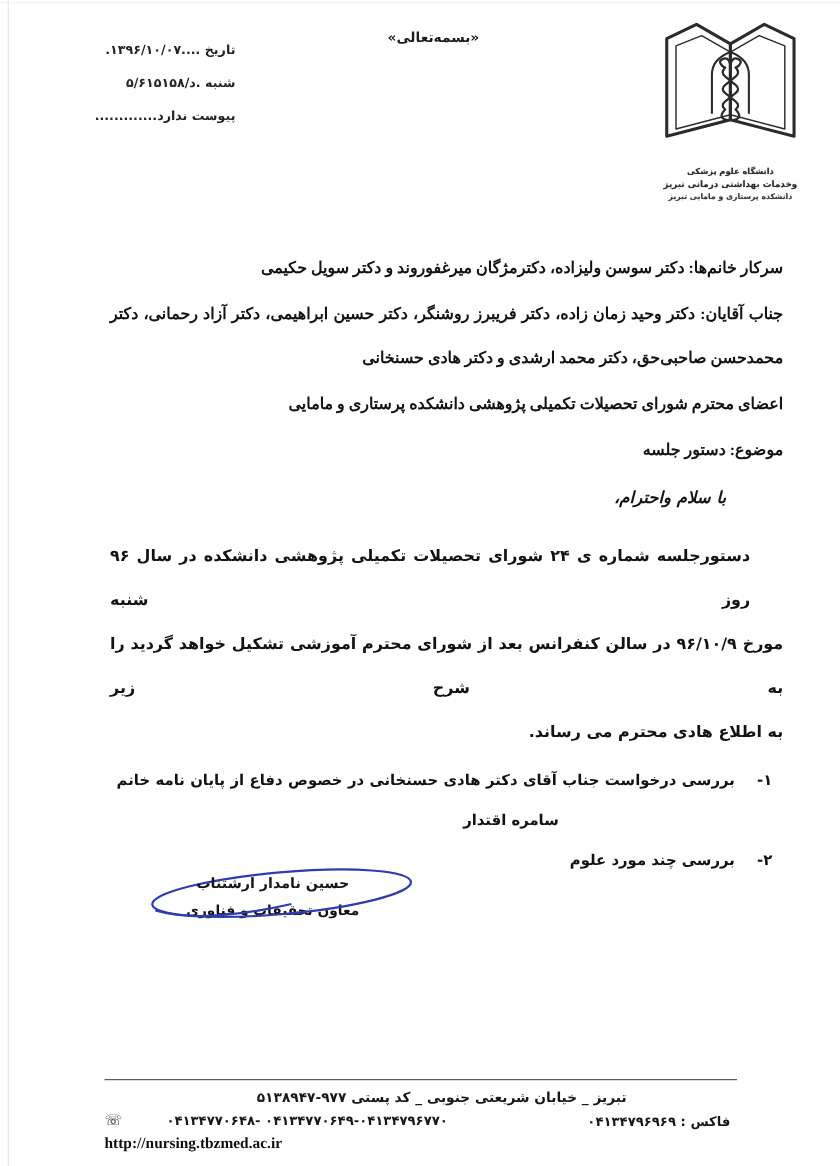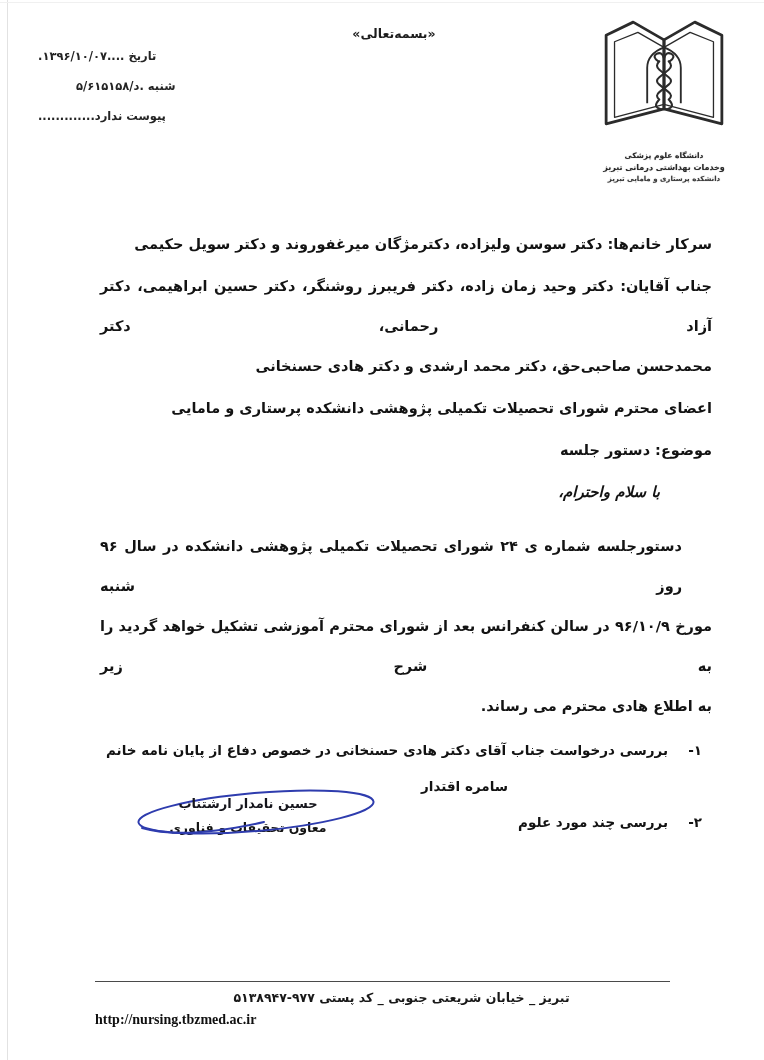--- a/index.html
+++ b/index.html
@@ -9,22 +9,22 @@
     background:#ffffff;
     font-family:"DejaVu Sans", sans-serif;
     color:#141414;
     overflow:hidden;
   }
   .scan-edge-left { position:absolute; left:7px; top:0; bottom:0; width:1px; background:#e2e2e2; }
   .scan-edge-top  { position:absolute; left:0; top:2px; right:0; height:1px; background:#f0f0f0; }
 
   
   .meta-block {
-    position:absolute; top:41px; left:38px; width:176px;
-    direction:rtl; text-align:left;
+    position:absolute; top:30px; left:38px; width:176px;
+    direction:rtl; text-align:right;
     font-size:11.5px; font-weight:600; color:#242424;
     line-height:30px; letter-spacing:0.2px;
   }
   .basmala {
     position:absolute; top:26px; left:0; right:0;
     text-align:center; transform:translateX(12px);
     font-size:12.5px; font-weight:600; color:#1c1c1c;
   }
   .logo-wrap { position:absolute; top:10px; right:24px; width:152px; text-align:center; }
   .logo-wrap svg { display:block; margin:0 auto; }
@@ -35,21 +35,21 @@
   .logo-text .l1 { font-size:7.5px; }
   .logo-text .l3 { font-size:7px; color:#3a3a3a; }
 
   
   .letter {
     position:absolute; top:224px; right:52px; width:612px;
     direction:rtl; text-align:right;
     font-size:14.5px; font-weight:bold; color:#131313;
     line-height:40px;
   }
-  .letter .block { margin-bottom:2px; }
+  .letter .block { margin-bottom:2px;font-family:Liberation Serif, serif; }
   .jline { text-align:justify; text-align-last:justify; }
   .salutation {
     font-weight:600; font-style:italic; font-size:15px;
     padding-left:0; margin-right:52px; margin-top:1px; margin-bottom:14px;
     text-align:right;
   }
   .para .indent1 { padding-right:30px; }
   .para { margin-bottom:6px; }
   .agenda { margin-top:2px; font-size:13.5px; line-height:36px; padding-right:10px; }
   .agenda-item { display:flex; direction:rtl; }
@@ -165,14 +165,18 @@
   </svg>
   <div class="name">حسین نامدار ارشتناب</div>
   <div class="title">معاون تحقیقات و فناوری</div>
 </div>
 
 <div class="footer">
   <div class="rule"></div>
   <div class="f-line1">
     <span>تبریز _ خیابان شریعتی جنوبی _ کد پستی </span><span class="num-ltr" dir="ltr">۵۱۳۸۹۴۷-۹۷۷</span>
   </div>
+  <div class="f-line2">
+    <span class="phone-part" dir="ltr"><span class="phone-glyph">☏</span><span class="num-ltr">۰۴۱۳۴۷۷۰۶۴۸- ۰۴۱۳۴۷۷۰۶۴۹-۰۴۱۳۴۷۹۶۷۷۰</span></span>
+    <span class="fax-part num-ltr" dir="ltr">فاکس : ۰۴۱۳۴۷۹۶۹۶۹</span>
+  </div>
   <div class="f-line3">http://nursing.tbzmed.ac.ir</div>
 </div>
 
 </body></html>

